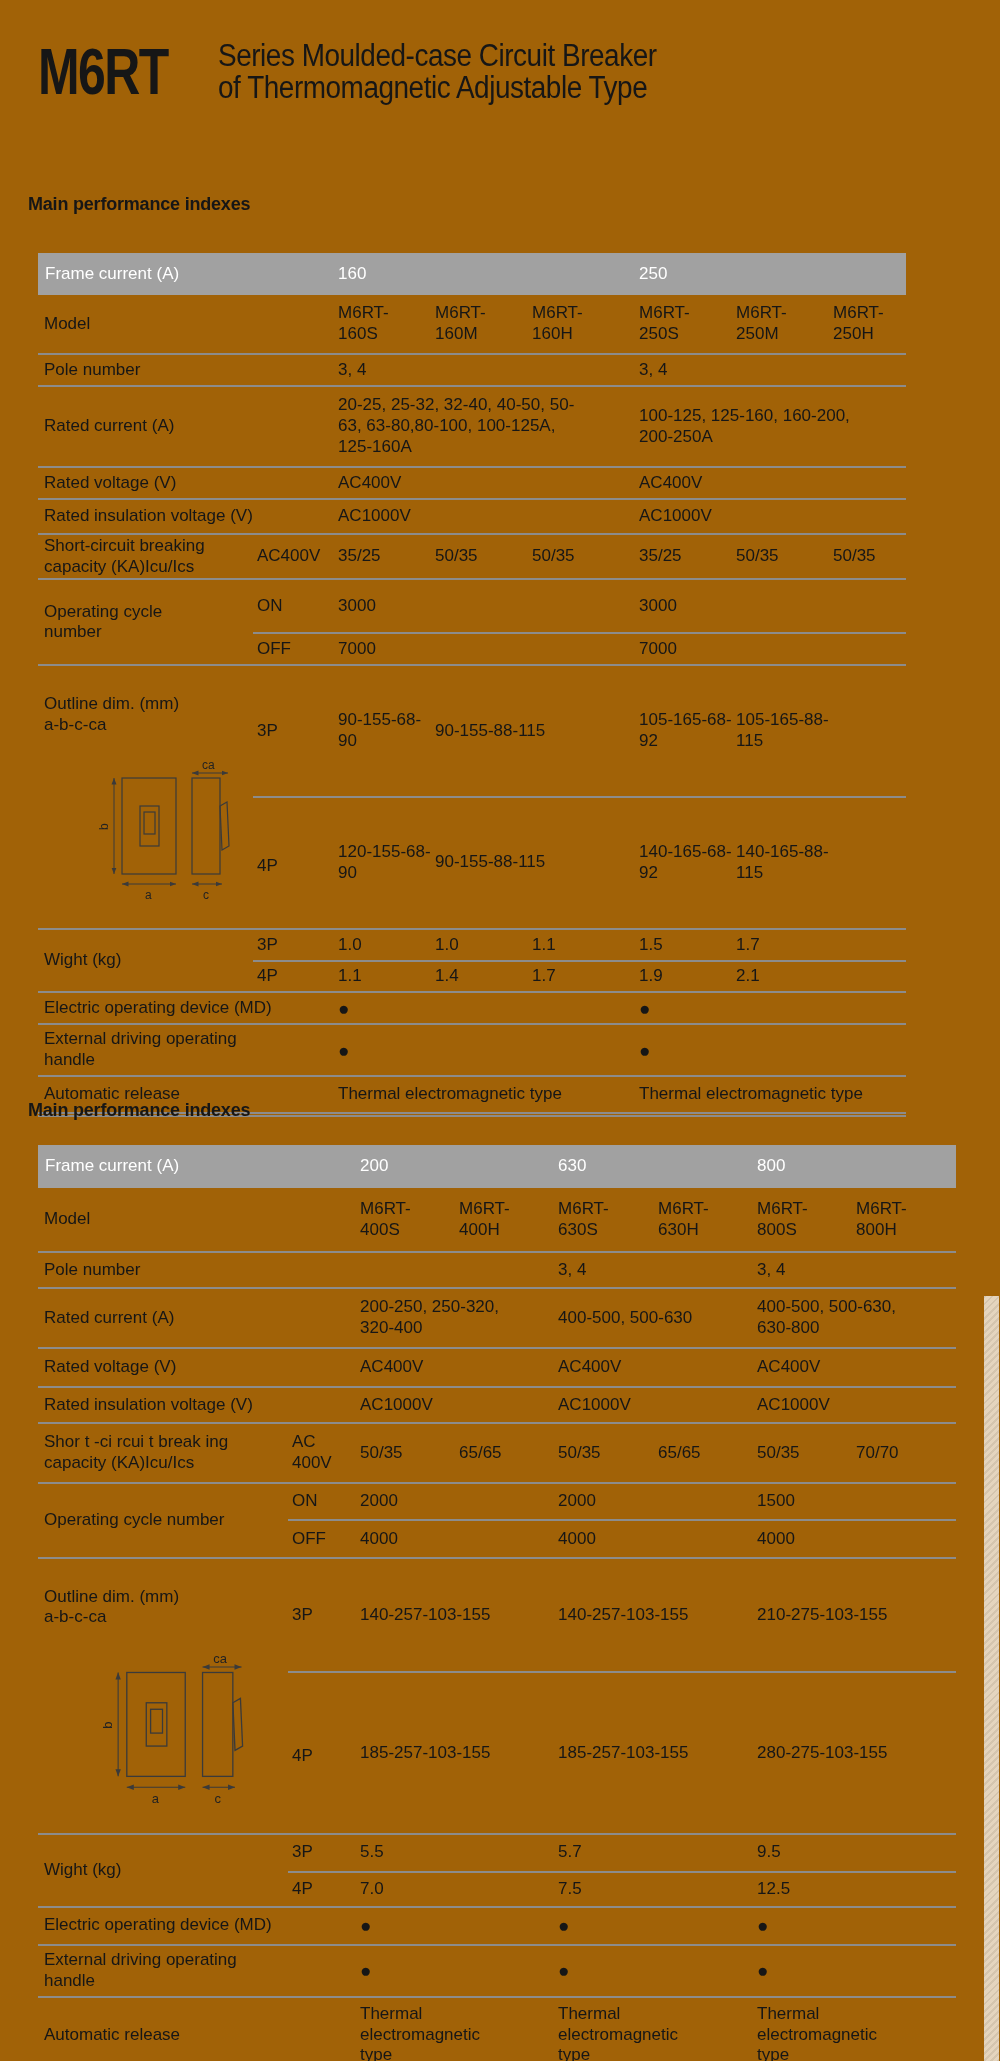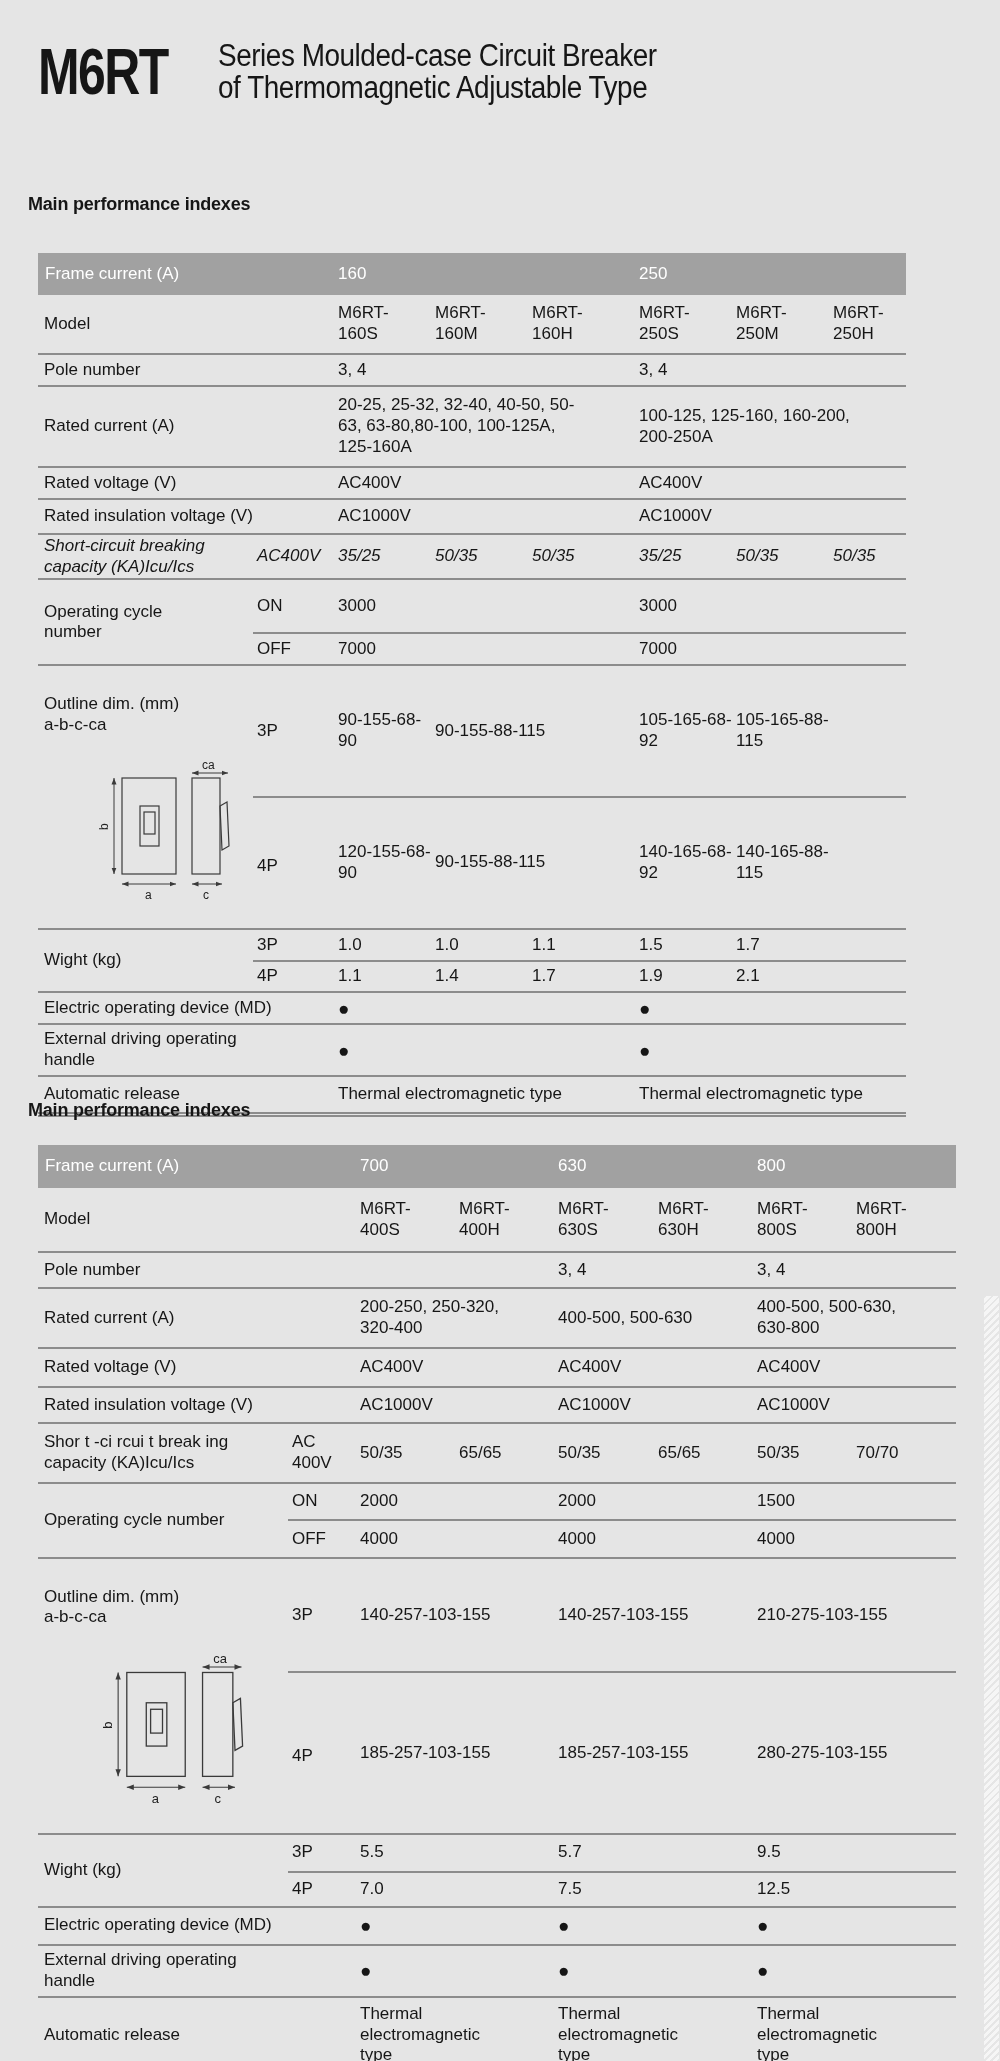--- a/index.html
+++ b/index.html
@@ -1,17 +1,17 @@
 <!DOCTYPE html>
 <html><head>
 <meta charset="utf-8">
 <style>
   html,body{margin:0;padding:0;background:#ffffff;}
   body{font-family:"Liberation Sans","DejaVu Sans",sans-serif;color:#161616;}
-  #page{position:relative;width:1000px;height:2061px;background:#e5e5e5;overflow:hidden;}
+  #page{position:relative;width:1000px;height:2061px;background:#a16207;overflow:hidden;}
 
   
   #title-block{position:absolute;left:38px;top:38px;display:flex;align-items:flex-start;}
   #product-code{font-size:64px;font-weight:bold;letter-spacing:-2px;line-height:68px;
     transform:scaleX(0.78);transform-origin:left top;white-space:nowrap;}
   #title-lines{margin-left:14px;margin-top:2px;font-size:31px;line-height:32px;letter-spacing:-0.5px;
     transform:scaleX(0.90);transform-origin:left top;white-space:nowrap;}
 
   .section-heading{position:absolute;left:28px;font-size:18px;font-weight:bold;letter-spacing:-0.2px;}
 
@@ -35,21 +35,21 @@
   .dim{fill:none;stroke:#3a3a3a;stroke-width:1;}
   .dimsvg text{font-family:"Liberation Sans","DejaVu Sans",sans-serif;font-size:12px;fill:#222;}
 
   
   .t1 tr.bar{height:42px;}
   .t1 tr.r-model{height:59px;}
   .t1 tr.r-pole{height:32px;}
   .t1 tr.r-current{height:81px;}
   .t1 tr.r-voltage{height:32px;}
   .t1 tr.r-insul{height:35px;}
-  .t1 tr.r-break{height:42px;font-style:italic;}
+  .t1 tr.r-break{height:42px;}
   .t1 tr.r-on{height:54px;}
   .t1 tr.r-off{height:32px;}
   .t1 tr.r-o3p{height:88px;}
   .t1 tr.r-o4p{height:89px;}
   .t1 tr.r-w3p{height:32px;}
   .t1 tr.r-w4p{height:31px;}
   .t1 tr.r-md{height:32px;}
   .t1 tr.r-handle{height:52px;}
   .t1 tr.r-release{height:38px;}
 
@@ -252,21 +252,21 @@
       <col style="width:99px">
         <col style="width:99px">
         <col style="width:100px">
       <col style="width:99px">
         <col style="width:99px">
         <col style="width:100px">
     </colgroup>
     <tbody>
         <tr class="bar">
       <td colspan="2" class="lbl">Frame current (A)</td>
-      <td colspan="2" class="val">700</td>
+      <td colspan="2" class="val">200</td>
       <td colspan="2" class="val">630</td>
       <td colspan="2" class="val">800</td>
     </tr>
     <tr class="r-model">
       <td colspan="2" class="lbl">Model</td>
       <td class="val">M6RT-
 400S</td>
       <td class="val">M6RT-
 400H</td>
       <td class="val">M6RT-

